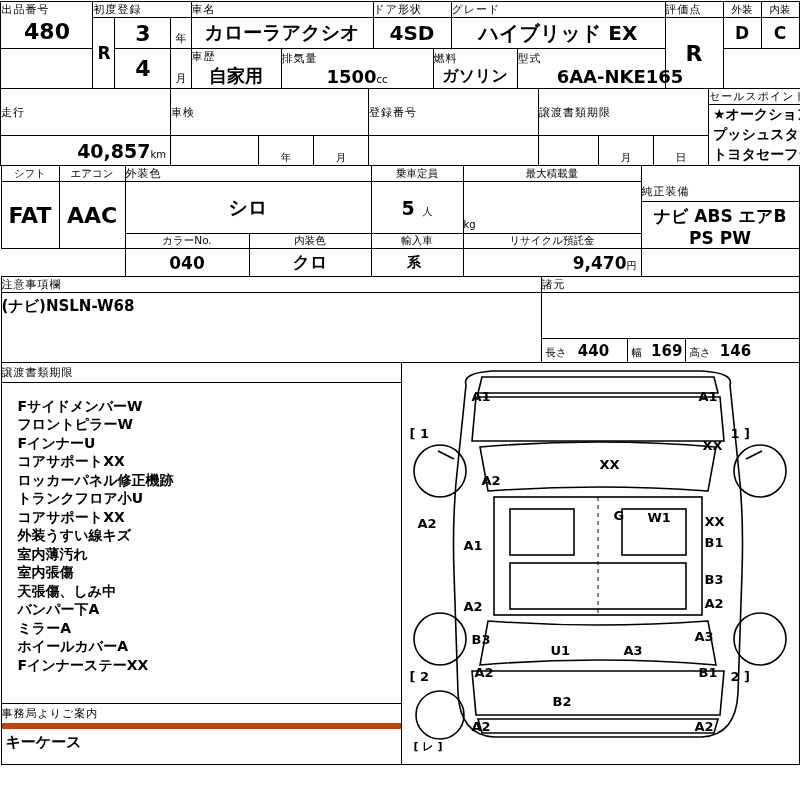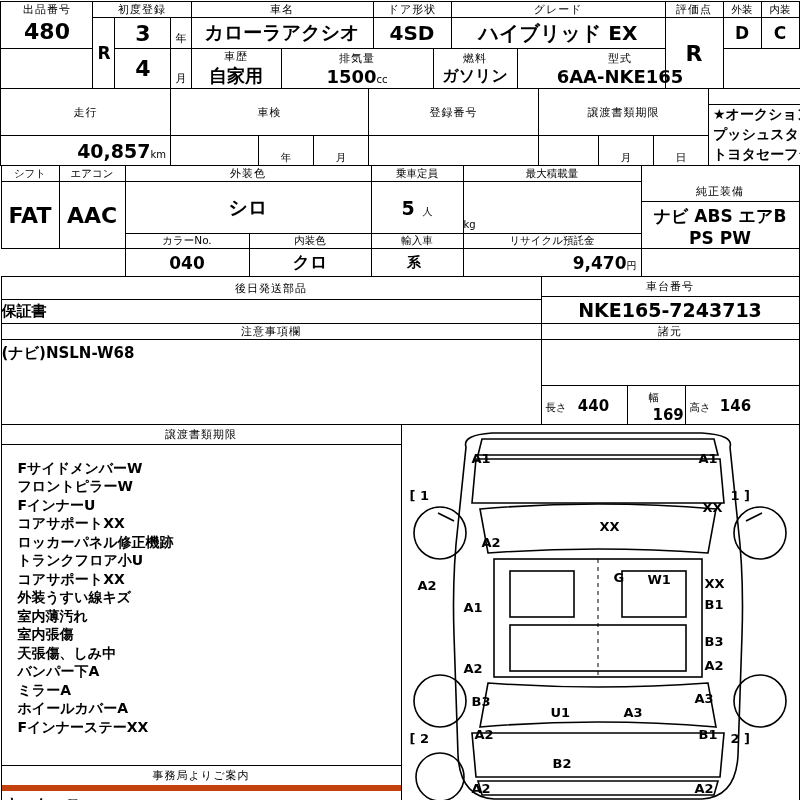--- a/index.html
+++ b/index.html
@@ -1,19 +1,19 @@
 <!DOCTYPE html>
 <html><head>
 <meta charset="utf-8">
 <style>
   html,body{margin:0;padding:0;background:#fff;}
   body{width:800px;height:800px;font-family:"DejaVu Sans","Liberation Sans",sans-serif;color:#000;}
   .sheet{width:800px;height:800px;position:relative;box-sizing:border-box;}
   table{border-collapse:collapse;}
-  .hdr{font-size:11px;text-align:center;letter-spacing:1px;}
+  .hdr{font-size:11px;text-align:left;letter-spacing:1px;}
   .lbl{font-size:10.5px;text-align:center;}
   .val{font-size:20px;font-weight:bold;text-align:center;}
   .valbig{font-size:22px;font-weight:bold;text-align:center;}
   
   .top{width:798px;margin:1px auto 0;}
   .top td{border:1px solid #000;padding:0;}
   .unit{font-size:10px;font-weight:normal;}
   .left{text-align:left;padding-left:4px;}
   .sp-line{font-size:14px;padding:1px 4px;font-weight:bold;}
   .inspect{margin:12px;padding:2px 0 0 4px;font-size:14px;font-weight:bold;line-height:1.32;}
@@ -264,40 +264,20 @@
             <div class="val" style="font-size:14px">系</div>
           </td>
     <td colspan="2" style="text-align:right;padding-right:4px">
       <span class="val" style="font-size:17px">9,470</span><span class="unit">円</span>
     </td>
     <td style="border-left:1px solid #000;border-top:none;border-right:1px solid #000;border-bottom:1px solid #000"></td>
   </tr>
 </tbody>
     </table>
 
-<table class="top" style="table-layout:fixed;margin-top:-1px;">
-  <colgroup>
-        <col style="width:540px">
-        <col style="width:258px">
-      </colgroup>
-  <tbody>
-        <tr>
-    <td>
-            <div class="hdr">後日発送部品</div>
-          </td>
-    <td rowspan="2" style="vertical-align:top;">
-      <div class="hdr" style="border-bottom:1px solid #000;padding:2px 0">車台番号</div>
-      <div class="val" style="font-size:19px;padding:2px 0">NKE165-7243713</div>
-    </td>
-  </tr>
-  <tr style="height:24px">
-    <td class="left" style="font-size:15px;font-weight:bold">保証書</td>
-  </tr>
-</tbody>
-    </table>
 
 <table class="top" style="table-layout:fixed;margin-top:-1px;">
   <colgroup>
         <col style="width:540px">
         <col style="width:86px">
         <col style="width:58px">
         <col style="width:58px">
         <col style="width:56px">
       </colgroup>
   <tbody>
@@ -311,21 +291,21 @@
   </tr>
   <tr style="height:46px">
     <td rowspan="2" class="left" style="font-size:15px;font-weight:bold;vertical-align:top;padding-top:4px">(ナビ)NSLN-W68</td>
     <td colspan="4"></td>
   </tr>
   <tr style="height:24px">
     <td style="text-align:left;padding-left:4px">
       <span class="lbl">長さ</span>
       <span class="val" style="font-size:15px;padding-left:6px">440</span>
     </td>
-    <td style="text-align:left;padding-left:21px">
+    <td style="text-align:left;padding-left:4px">
       <span class="lbl">幅</span>
       <span class="val" style="font-size:15px;padding-left:4px">169</span>
     </td>
     <td colspan="2" style="text-align:left;padding-left:4px">
       <span class="lbl">高さ</span>
       <span class="val" style="font-size:15px;padding-left:4px">146</span>
     </td>
   </tr>
 </tbody>
     </table>

